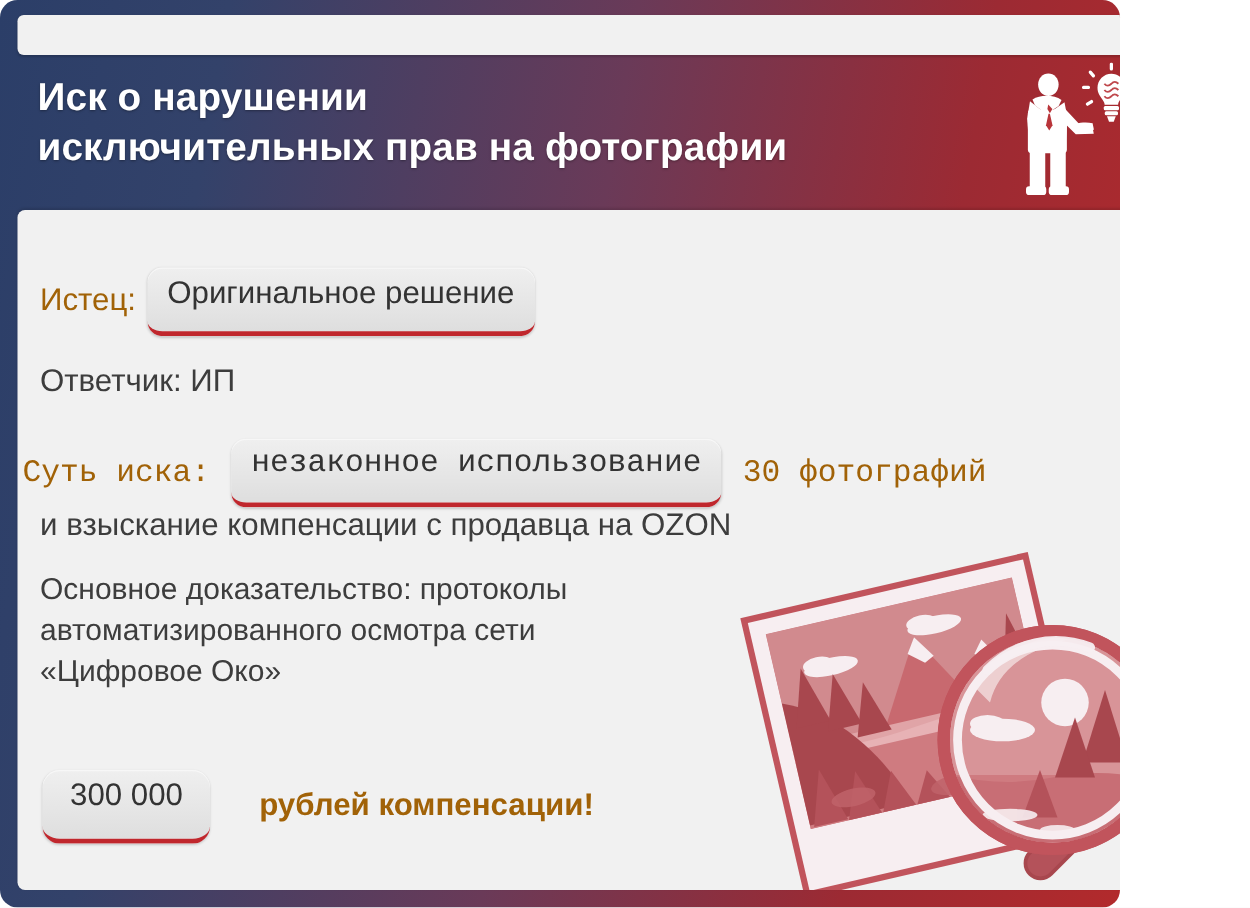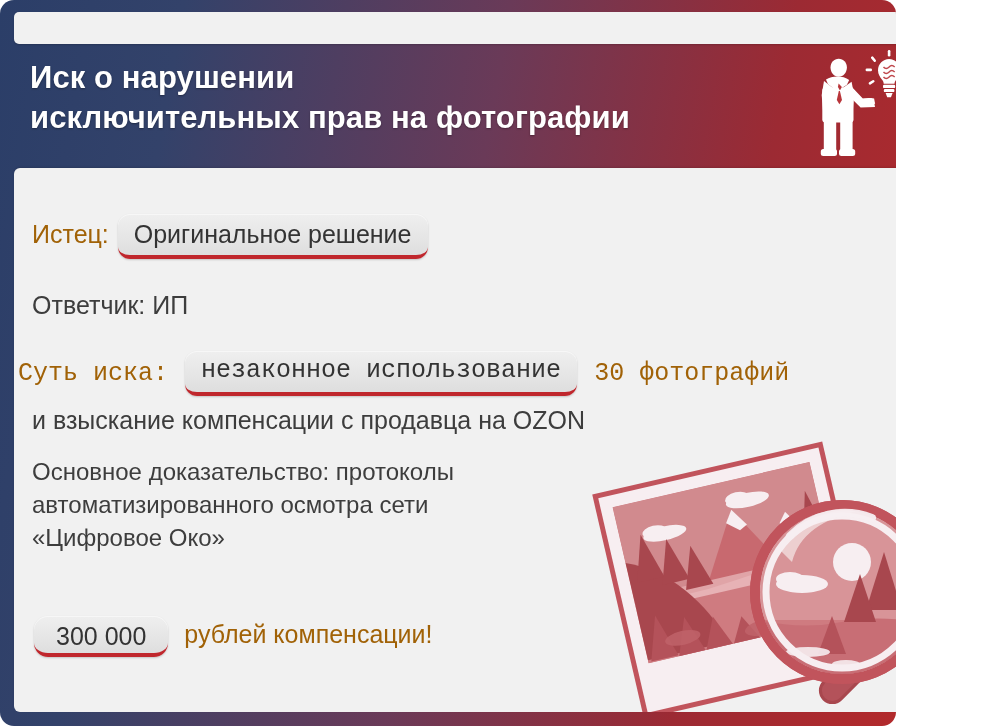--- a/index.html
+++ b/index.html
@@ -87,31 +87,31 @@
   }
   .line.wrap { white-space: pre-line; line-height: 33px; }
 
   .label { color: #a16207; }
 
   
   .chip {
     display: inline-block;
     vertical-align: middle;
     position: relative;
-    padding: 5px 16px 6px 16px;
+    padding: 5px 16px 16px 16px;
     margin: 0 2px;
     font-size: 25px;
     color: #333333;
     background: linear-gradient(180deg, #efefef 0%, #e6e6e6 55%, #dedede 100%);
     border-radius: 12px;
     border-bottom: 4px solid #c0272d;
     box-shadow: 0 1px 2px rgba(0,0,0,.18), inset 0 1px 0 #f7f7f7;
     line-height: 30px;
   }
-  .chip.pill { border-radius: 14px; padding: 5px 22px 2px 22px; }
+  .chip.pill { border-radius: 14px; padding: 5px 22px 20px 22px; }
 
   
   #photo-illustration {
     position: absolute;
     right: -8px;
     bottom: -12px;
     width: 410px;
     height: 300px;
   }
 </style>
@@ -188,21 +188,21 @@
 
     <div class="line" style="left:18px; top:235px;">и взыскание компенсации с продавца на OZON</div>
 
     <div class="line wrap" style="left:18px; top:287px; font-size:24px;">Основное доказательство: протоколы
 автоматизированного осмотра сети
 «Цифровое Око»</div>
 
 
     <div class="line" style="left:18px; top:448px;">
       <span class="chip pill">300 000</span>
-      <span class="label" style="margin-left:7px;">рублей компенсации!</span>
+      <span class="label" style="margin-left:30px;font-weight:bold;">рублей компенсации!</span>
     </div>
 
     <svg id="photo-illustration" viewBox="0 0 410 300">
       <defs>
         <clipPath id="photoClip">
           <polygon points="36,64 250,14 294,196 80,248"></polygon>
         </clipPath>
         <clipPath id="lensClip">
           <circle cx="258" cy="168" r="82"></circle>
         </clipPath>

